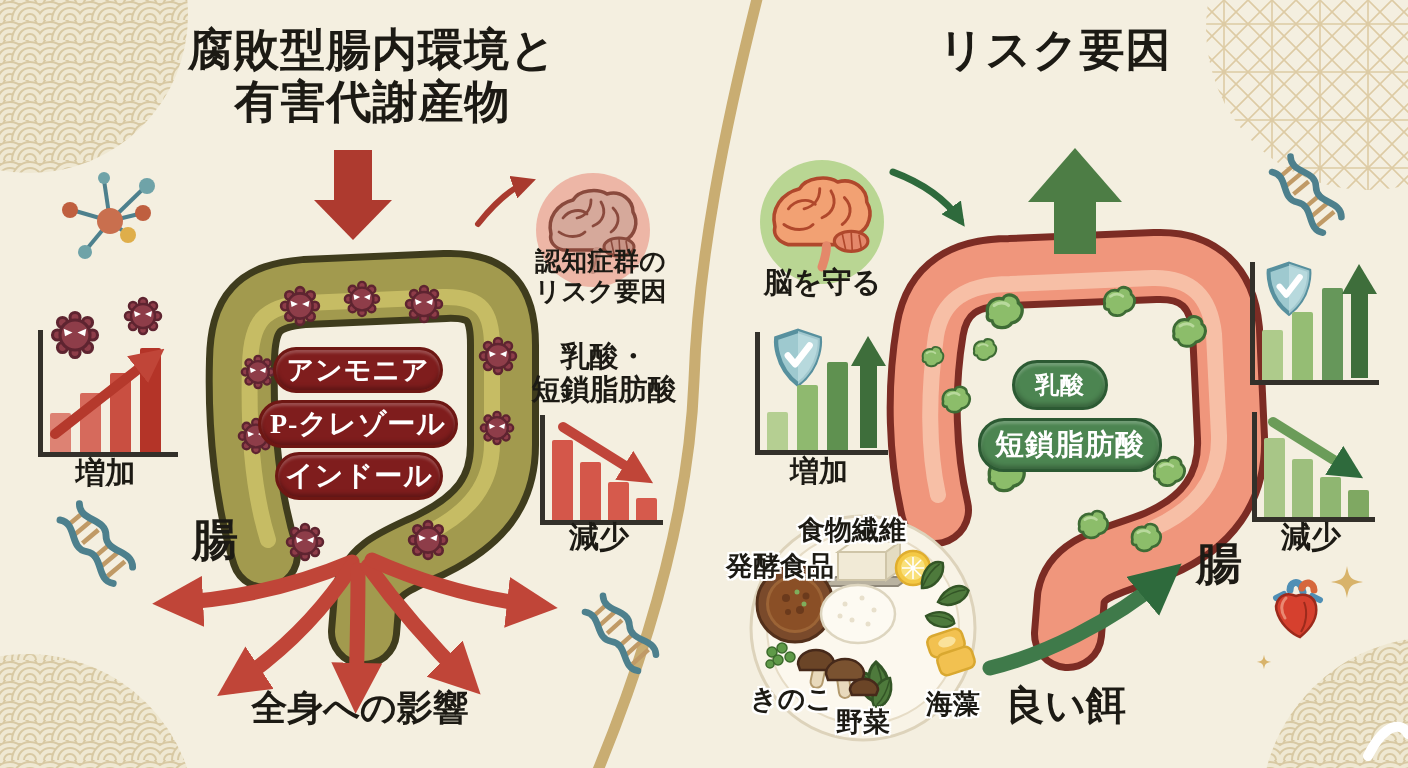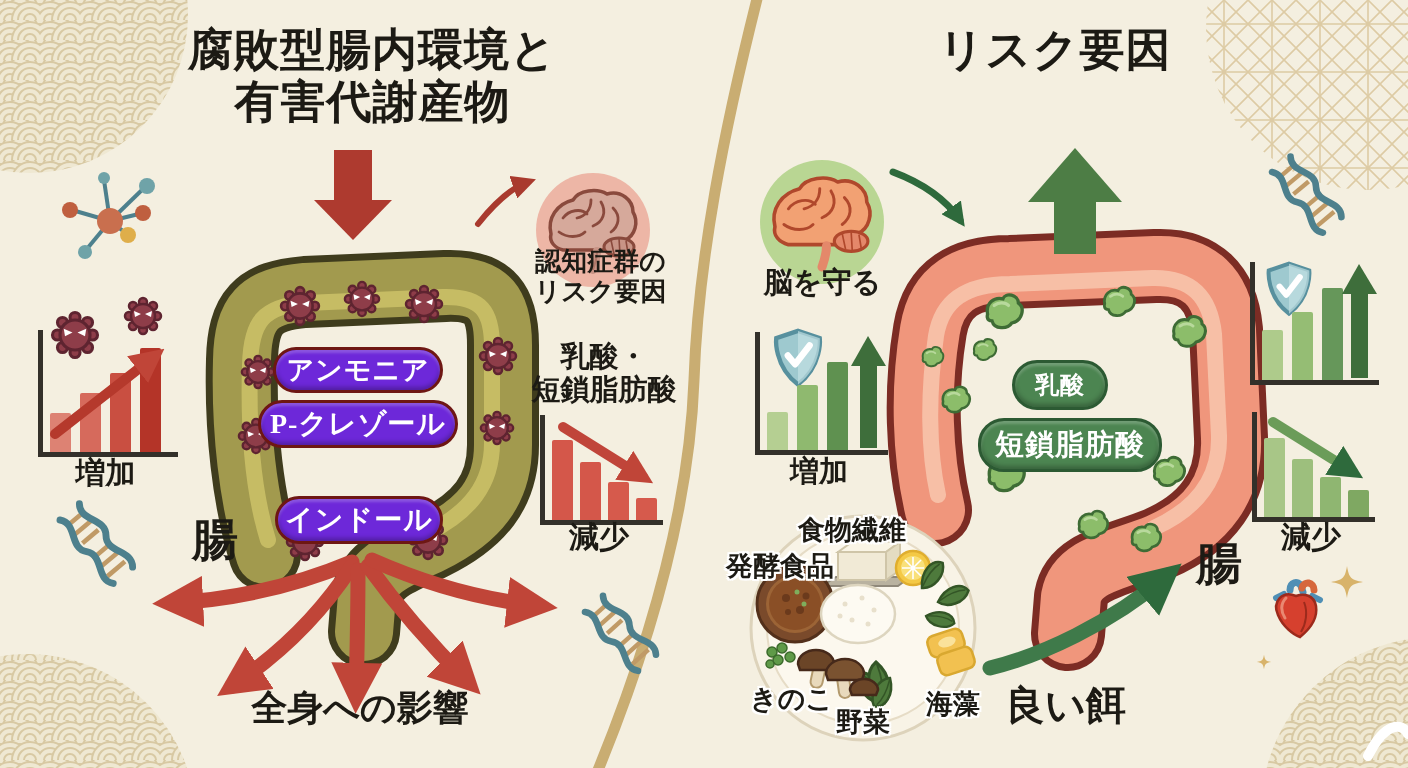--- a/index.html
+++ b/index.html
@@ -7,21 +7,21 @@
   #stage{position:relative;width:1408px;height:768px;background:#f4efe0;overflow:hidden;font-family:Liberation Serif, serif;}
   #art{position:absolute;left:0;top:0;z-index:0;}
   .txt{position:absolute;z-index:2;color:#1c1a14;font-weight:900;text-align:center;line-height:1.15;white-space:nowrap;}
   .title{font-size:45px;letter-spacing:1px;}
   .cap{font-size:26px;font-weight:800;}
   .big-label{font-size:46px;}
   .outlined{text-shadow:-2px -2px 0 #fff,2px -2px 0 #fff,-2px 2px 0 #fff,2px 2px 0 #fff,0 -2px 0 #fff,0 2px 0 #fff,-2px 0 0 #fff,2px 0 0 #fff;}
   .pill{position:absolute;z-index:2;display:flex;align-items:center;justify-content:center;
         color:#fff;font-weight:800;border-radius:26px;letter-spacing:1px;
         box-shadow:inset 0 3px 3px rgba(255,255,255,.22), inset 0 -3px 4px rgba(0,0,0,.25);}
-  .pill.red{background:#6d28d9;border:3px solid #6e1713;}
+  .pill.red{background:#7f1d1d;border:3px solid #6e1713;}
   .pill.green{background:#4c8551;border:3px solid #2c5a33;}
   .mini-chart{position:absolute;z-index:2;border-left:5px solid #33302a;border-bottom:5px solid #33302a;}
   .mini-chart .bars{position:absolute;left:7px;right:4px;top:0;bottom:0;display:flex;align-items:flex-end;gap:9px;}
   .mini-chart .bar{flex:0 0 21px;border-radius:2px 2px 0 0;}
   .mini-chart svg{position:absolute;left:0;top:0;pointer-events:none;overflow:visible;}
 </style>
 </head>
 <body>
 
 <div id="stage">
@@ -325,21 +325,21 @@
 </div>
 
 <div class="txt cap" style="left:503px;top:247px;width:195px;">
   <div>認知症群の</div>
   <div>リスク要因</div>
 </div>
 <div class="txt" style="left:755px;top:266px;width:135px;font-size:29px;">脳を守る</div>
 
 <div class="pill red" style="left:273px;top:347px;width:164px;height:40px;font-size:27px;">アンモニア</div>
 <div class="pill red" style="left:258px;top:400px;width:194px;height:42px;font-size:28px;">P-クレゾール</div>
-<div class="pill red" style="left:275px;top:452px;width:162px;height:42px;font-size:28px;margin-top:44px;">インドール</div>
+<div class="pill red" style="left:275px;top:452px;width:162px;height:42px;font-size:28px;">インドール</div>
 
 <div class="pill green" style="left:1012px;top:360px;width:90px;height:44px;font-size:24px;">乳酸</div>
 <div class="pill green" style="left:978px;top:418px;width:178px;height:48px;font-size:29px;">短鎖脂肪酸</div>
 
 <div class="mini-chart" style="left:38px;top:330px;width:135px;height:122px;">
   <div class="bars">
         <div class="bar" style="height: 32%; background: rgb(221, 130, 115);"></div>
         <div class="bar" style="height: 48%; background: rgb(214, 106, 92);"></div>
         <div class="bar" style="height: 65%; background: rgb(201, 79, 65);"></div>
         <div class="bar" style="height: 85%; background: rgb(180, 52, 40);"></div>

